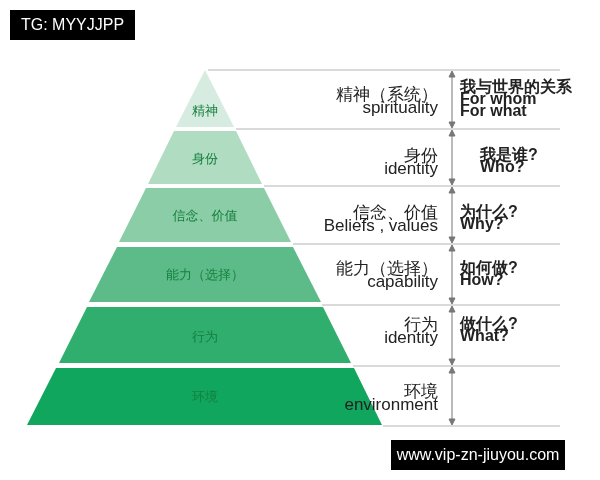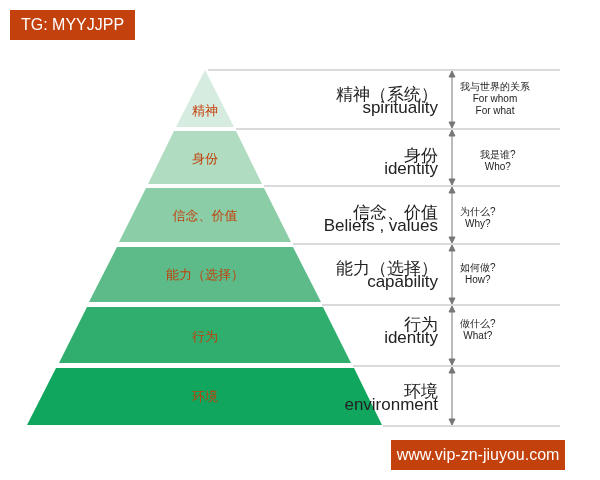--- a/index.html
+++ b/index.html
@@ -1,38 +1,38 @@
 <!DOCTYPE html>
 <html><head>
 <meta charset="utf-8">
 <style>
   html, body { margin: 0; padding: 0; }
   body {
     width: 600px; height: 480px; background: #ffffff; position: relative; overflow: hidden;
     font-family: "DejaVu Sans", "Liberation Sans", sans-serif;
   }
   .wm {
-    position: absolute; background: #c2410c; color: #ffffff;
+    position: absolute; background: #000000; color: #ffffff;
     font-family: "Liberation Sans", "DejaVu Sans", sans-serif;
     display: flex; align-items: center; justify-content: center;
   }
   .wm-top { left: 10px; top: 10px; width: 125px; height: 30px; font-size: 16px; }
   .wm-bottom { left: 391px; top: 440px; width: 174px; height: 30px; font-size: 16px; }
   svg.pyr { position: absolute; left: 0; top: 0; }
   .layer-label {
-    position: absolute; font-size: 13px; color: #c2410c; text-align: center;
+    position: absolute; font-size: 13px; color: #15803d; text-align: center;
     transform: translateX(-50%); white-space: nowrap;
   }
   .desc {
     position: absolute; right: 162px; text-align: right; font-size: 17px; line-height: 13px; color: #222;
     font-family: "Liberation Sans", "DejaVu Sans", sans-serif; white-space: nowrap;
   }
   .q {
-    position: absolute; left: 460px; text-align: center; font-size: 10px; line-height: 12px; color: #222;
-    font-family: "Liberation Sans", "DejaVu Sans", sans-serif; white-space: nowrap;
+    position: absolute; left: 460px; text-align: left; font-size: 16px; line-height: 12px; color: #222;
+    font-family: "Liberation Sans", "DejaVu Sans", sans-serif; white-space: nowrap; font-weight: bold;
   }
 </style>
 </head>
 <body>
 
 <div class="wm wm-top">TG: MYYJJPP</div>
 
 <svg class="pyr" width="600" height="480">
 
   <polygon points="205,70 176,127 234,127" fill="#d7ece0"></polygon>

